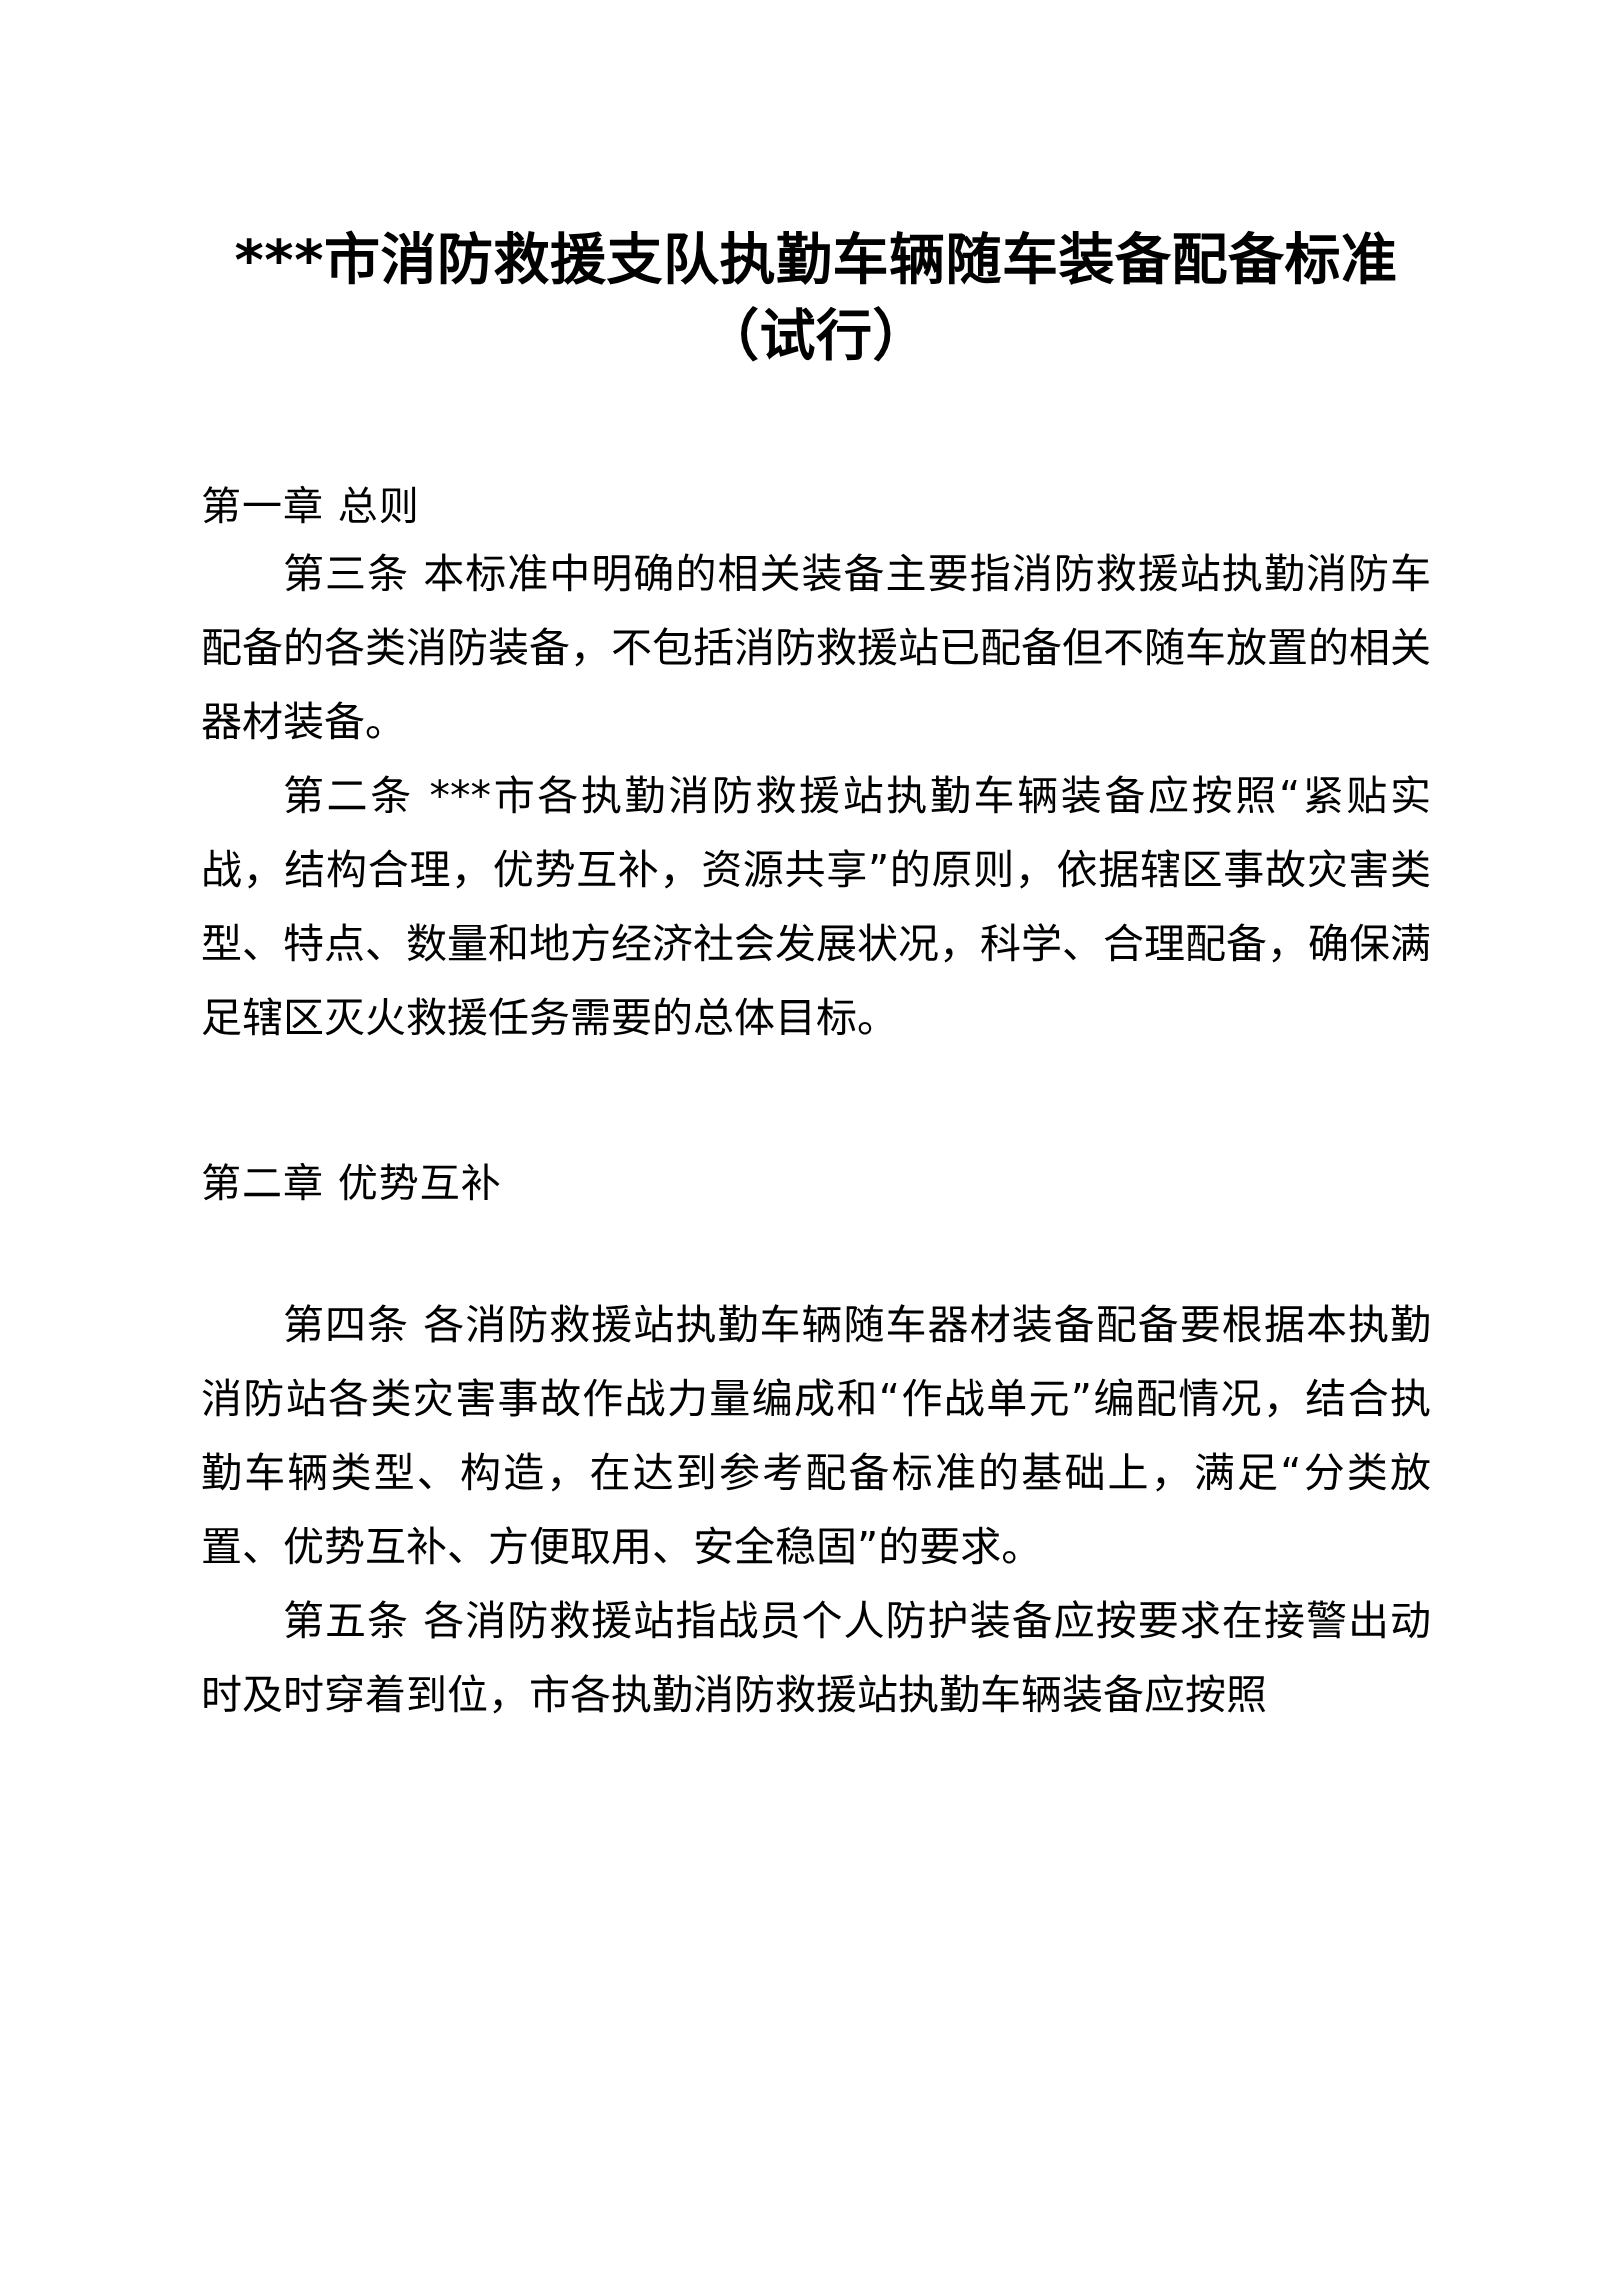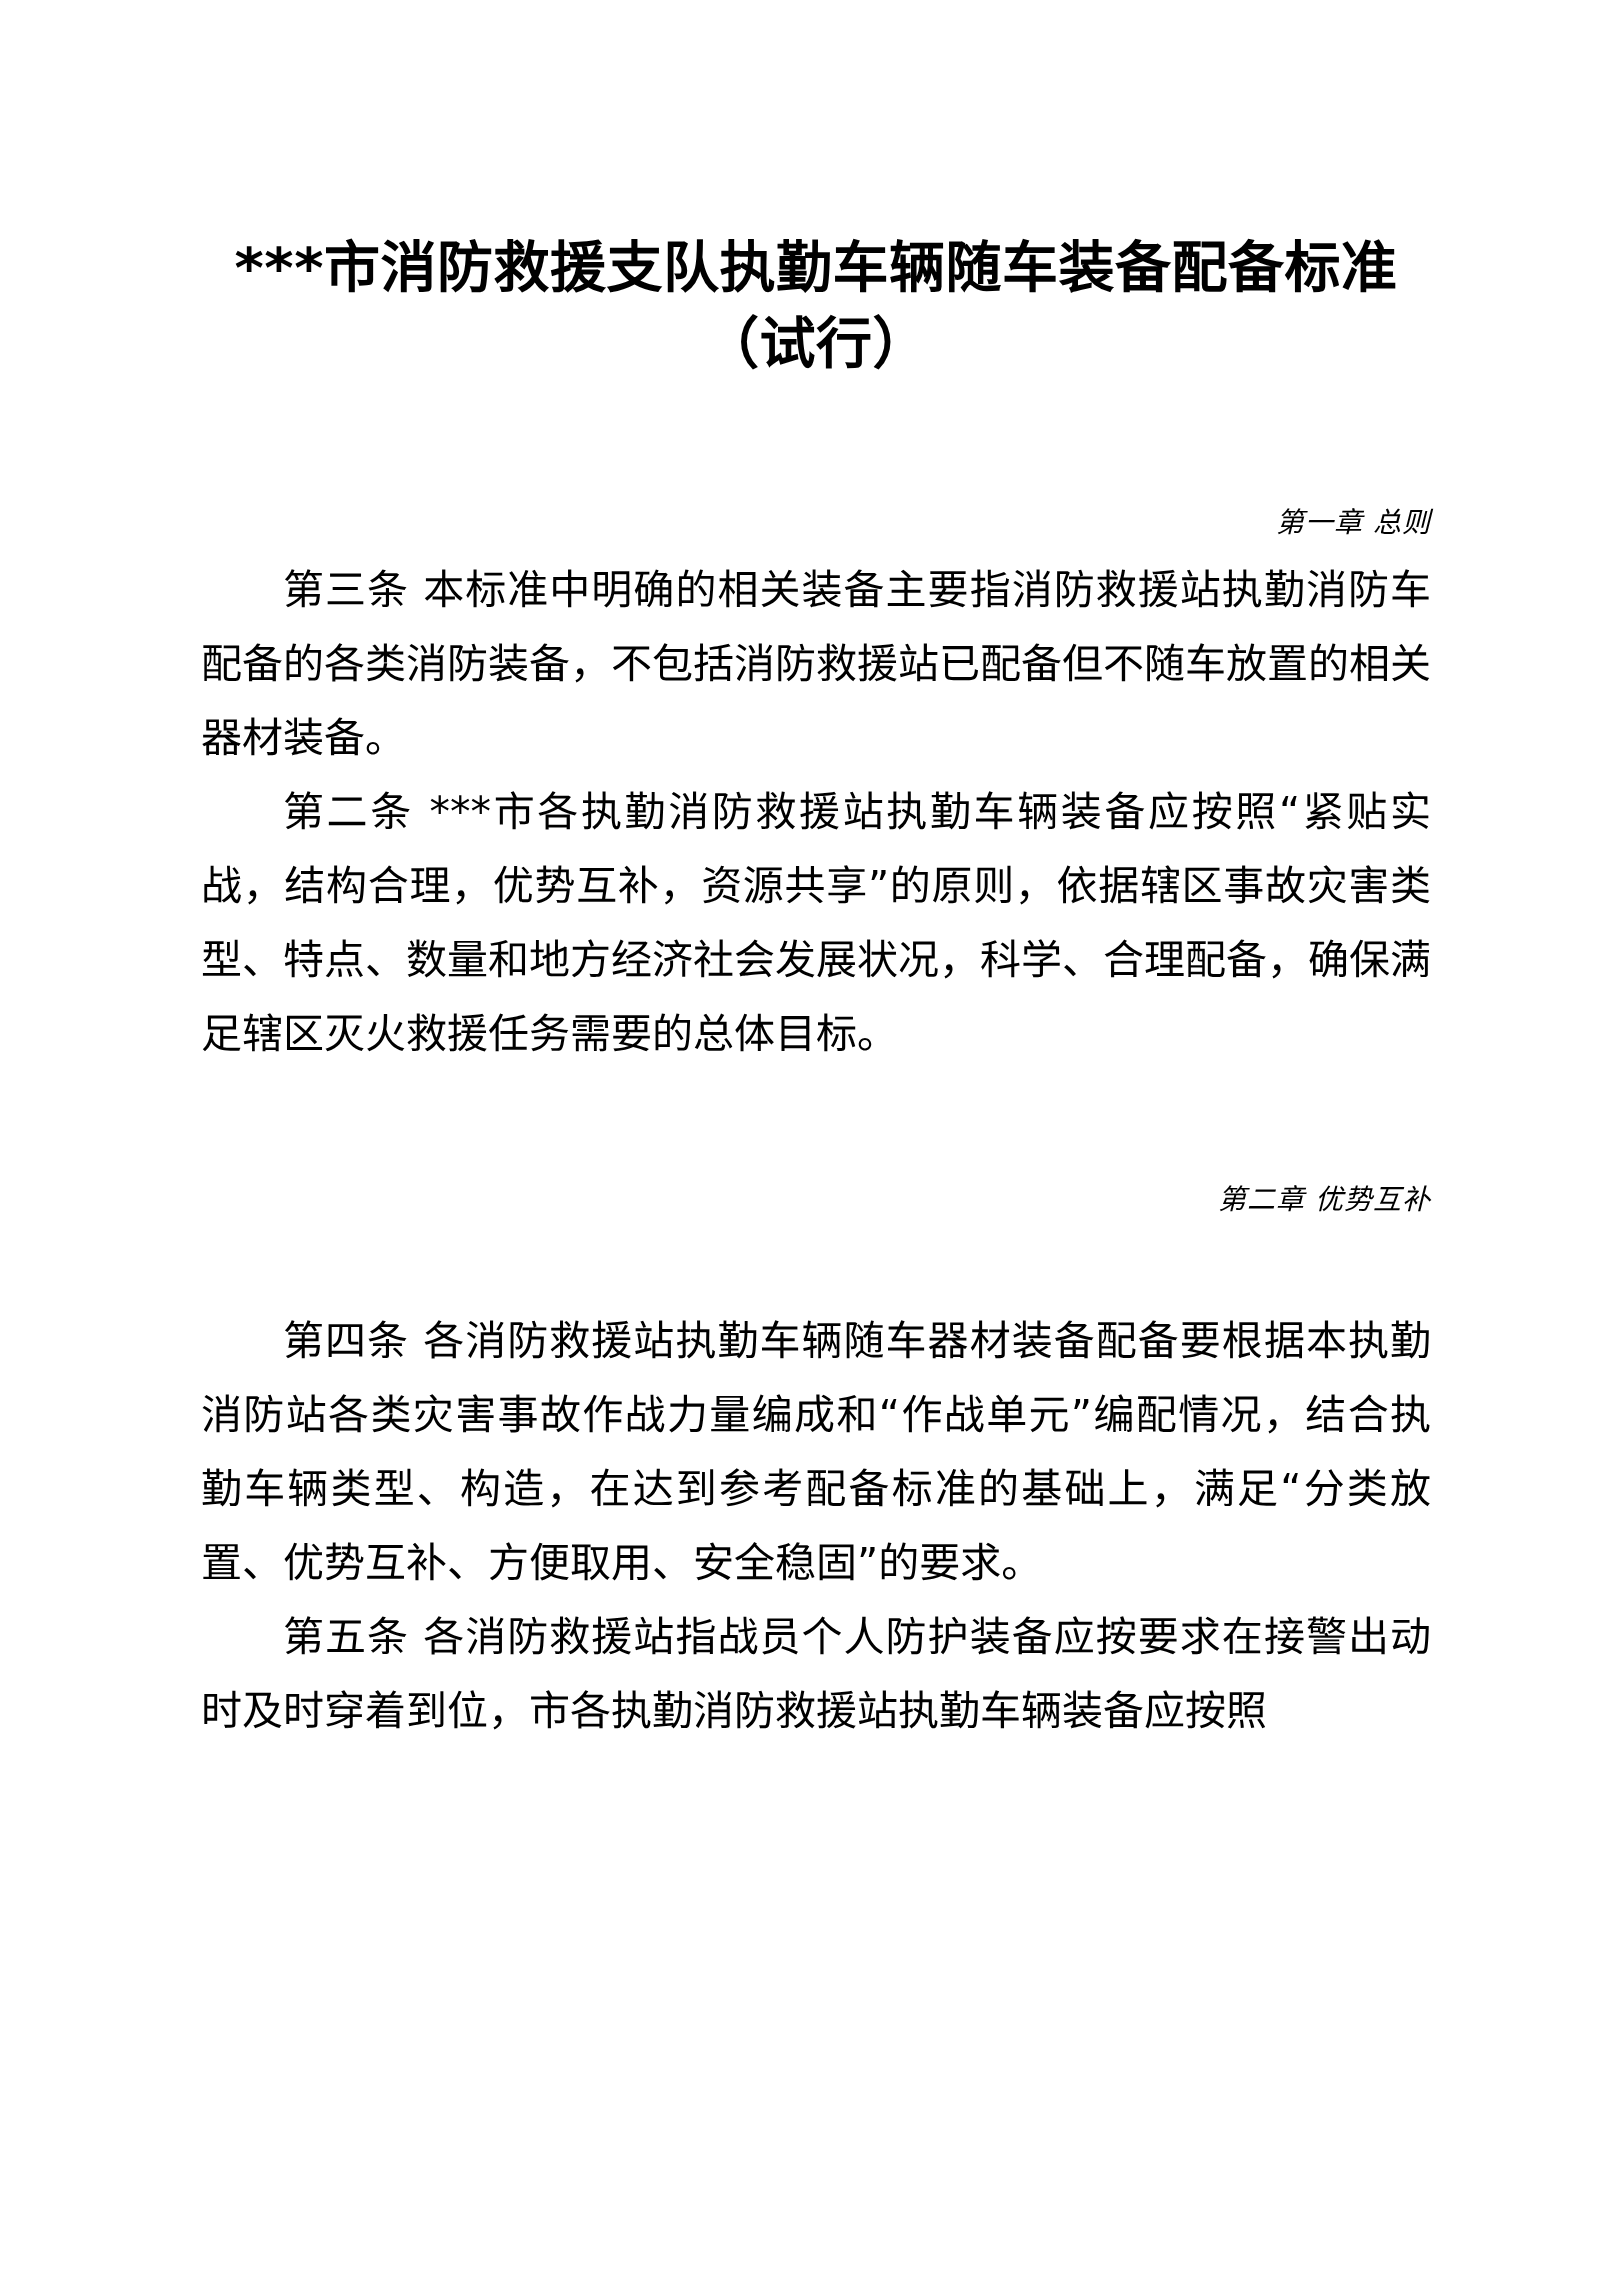--- a/index.html
+++ b/index.html
@@ -26,32 +26,31 @@
     left: 201px;
     top: 0;
     width: 1230px;
   }
   .doc-title {
     text-align: center;
     font-size: 56px;
     line-height: 76px;
     font-weight: 700;
     letter-spacing: 0.5px;
-    margin: 12px;
+    margin: 4px;
     padding-top: 218px;
     white-space: pre-line;
   }
   .chapter-heading {
-    text-align: right;
-    font-size: 28px;
+    text-align: left;
+    font-size: 40px;
     line-height: 61px;
     font-weight: 400;
     margin: 0;
     letter-spacing: 1px;
-    font-style: italic;
   }
   .chapter-heading.ch1 { padding-top: 98px; }
   .chapter-heading.ch2 { padding-top: 98px; }
   .para {
     font-size: 41px;
     line-height: 74px;
     text-align: justify;
     text-align-last: left;
     text-justify: inter-ideograph;
     margin: 0;

